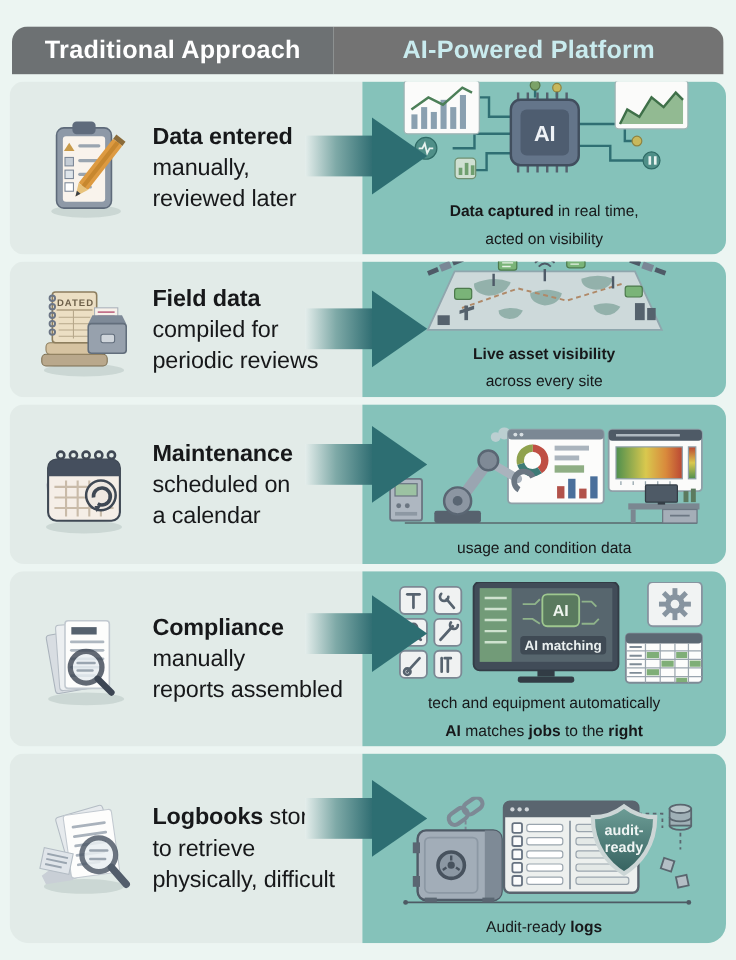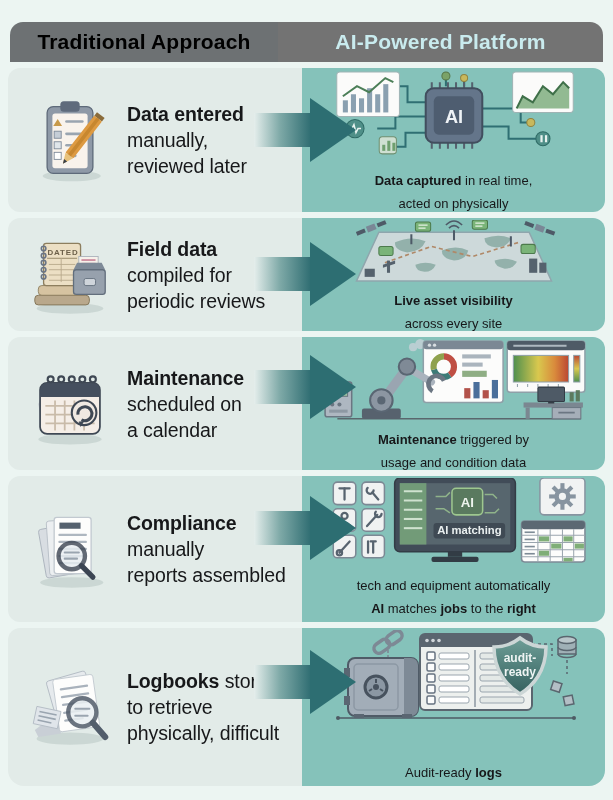--- a/index.html
+++ b/index.html
@@ -1,26 +1,26 @@
 <!DOCTYPE html>
 <html><head>
 <meta charset="utf-8">
 <style>
   html,body{margin:0;padding:0}
   body{width:613px;height:800px;background:#ecf5f2;font-family:"Liberation Sans",sans-serif;overflow:hidden}
   .wrap{padding:22px 8px 0}
   .header{display:flex;height:40px;margin:0 2px;border-radius:13px 13px 0 0;overflow:hidden}
   .hcell{display:flex;align-items:center;justify-content:center;font-weight:bold;font-size:21px;letter-spacing:.2px}
-  .h-left{width:268px;background:#6d7173;color:#000000}
+  .h-left{width:268px;background:#6d7173;color:#ffffff}
   .h-right{flex:1;background:#737373;color:#c9ebee}
   .rows{display:flex;flex-direction:column;gap:6px;margin-top:6px}
   .row{position:relative;display:flex;border-radius:12px;overflow:hidden}
   .row.last{border-radius:12px 12px 16px 16px}
   .cell-left{width:294px;background:#e2ebe8;display:flex;align-items:center;padding-left:18px;box-sizing:border-box;flex:0 0 294px}
-  .cell-right{flex:1;background:#85c2ba;display:flex;flex-direction:column;align-items:center;justify-content:space-between;padding:2px 4px;box-sizing:border-box}
+  .cell-right{flex:1;background:#85c2ba;display:flex;flex-direction:column;align-items:center;justify-content:flex-end;padding:2px 4px;box-sizing:border-box}
   .icon-box{width:88px;flex:0 0 88px}
   .icon-box svg{width:100%;height:auto;display:block}
   .left-text{margin-left:13px;font-size:19.5px;line-height:26px;color:#17181a;letter-spacing:-.1px;white-space:nowrap}
   .b{font-weight:bold}
   .art{display:flex;align-items:center;justify-content:center}
   .art svg{display:block}
   .caption{font-size:13px;line-height:23px;color:#17181a;text-align:center;white-space:nowrap;margin-top:3px}
   .arrow{position:absolute;left:246px;width:104px;height:72px}
 </style>
 </head>
@@ -152,21 +152,21 @@
                 <rect x="64" y="70" width="3" height="10"></rect>
                 <rect x="69" y="72" width="3" height="8"></rect>
               </g>
             <circle cx="218" cy="68" r="7" fill="#4f8f88" stroke="#2f6b66"></circle>
             <rect x="215.5" y="64.5" width="2.2" height="7" fill="#e7f2ef"></rect>
               <rect x="220" y="64.5" width="2.2" height="7" fill="#e7f2ef"></rect>
           </svg>
         </div>
         <div class="caption">
           <div><span class="b">Data captured</span><span> in real time,</span></div>
-          <div><span>acted on physically</span></div>
+          <div><span>acted on visibility</span></div>
         </div>
       </div>
       <svg class="arrow" style="top:26px" viewBox="0 0 104 72">
         <rect x="0" y="19" width="58" height="34" fill="url(#arrg)"></rect>
         <polygon points="56,4 56,68 102,36" fill="#2d6e72"></polygon>
       </svg>
     </div>
 
     <div class="row" style="height:113px">
       <div class="cell-left">
@@ -363,21 +363,20 @@
               <rect x="250" y="67" width="4" height="11" fill="#7b8791"></rect>
             <rect x="226" y="67" width="28" height="11" fill="#a5aeb8" stroke="#6b7682"></rect>
               <line x1="232" y1="72" x2="248" y2="72" stroke="#6b7682" stroke-width="1.6"></line>
             <rect x="212" y="47" width="26" height="14" rx="1" fill="#4e5a66" stroke="#333c45"></rect>
               <rect x="222" y="61" width="6" height="2" fill="#333c45"></rect>
             <rect x="243" y="52" width="4" height="9" fill="#5c7a5e"></rect>
               <rect x="249" y="50" width="4" height="11" fill="#5c7a5e"></rect>
           </svg>
         </div>
         <div class="caption">
-          <div><span class="b">Maintenance</span><span> triggered by</span></div>
           <div><span>usage and condition data</span></div>
         </div>
       </div>
       <svg class="arrow" style="top:14px" viewBox="0 0 104 72">
         <rect x="0" y="19" width="58" height="34" fill="url(#arrg)"></rect>
         <polygon points="56,4 56,68 102,36" fill="#2d6e72"></polygon>
       </svg>
     </div>
 
     <div class="row" style="height:146px">

